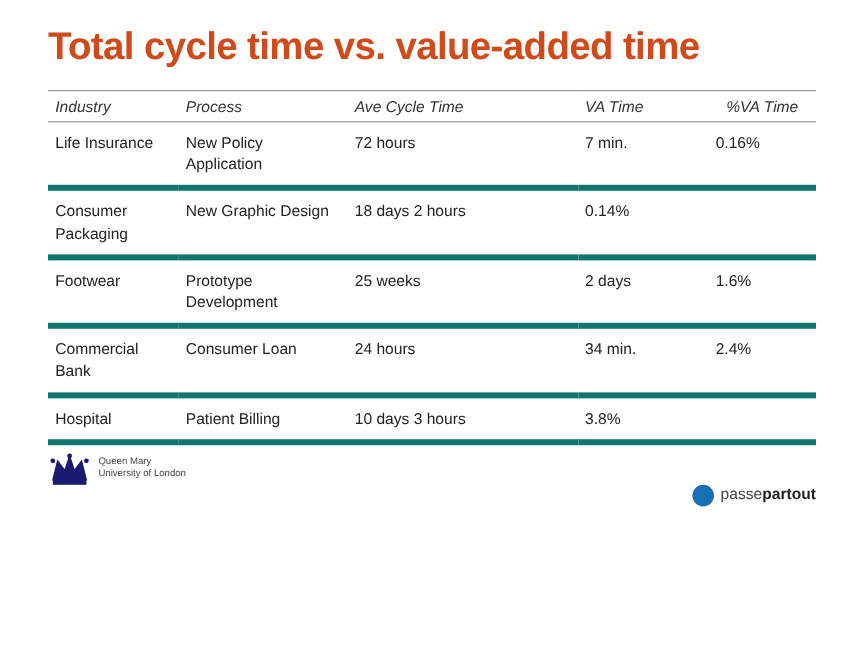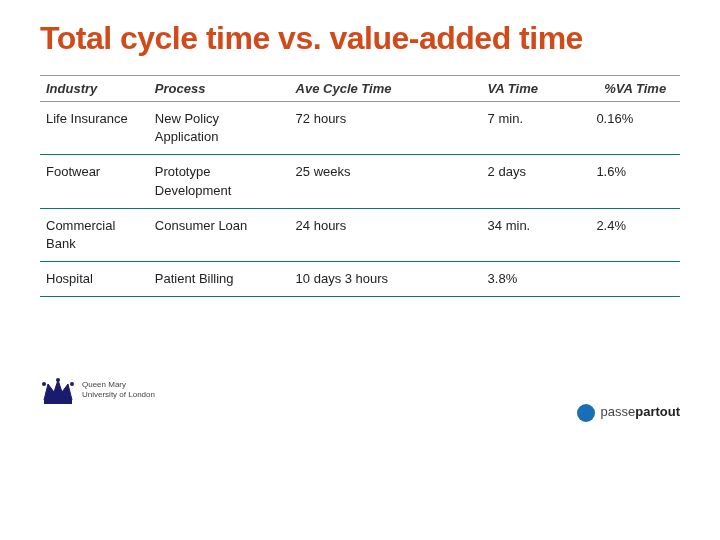--- a/index.html
+++ b/index.html
@@ -31,27 +31,27 @@
       border-collapse: collapse;
       font-size: 13px;
     }
     thead tr {
       border-top: 1.5px solid #999;
       border-bottom: 1.5px solid #999;
     }
     thead th {
       text-align: left;
       padding: 5px 6px;
-      font-weight: bold;
+      font-weight: normal;
       font-style: italic;
       color: #333;
       font-size: 13px;
     }
     tbody tr {
-      border-bottom: 1px solid #0f766e;
+      border-bottom: 5px solid #0f766e;
     }
     tbody td {
       padding: 8px 6px;
       vertical-align: top;
       color: #222;
       font-size: 13px;
       line-height: 1.4;
     }
     .col-industry { width: 17%; }
     .col-process { width: 22%; }
@@ -131,20 +131,27 @@
       </thead>
       <tbody id="table-body">
       <tr>
             <td>Life Insurance</td>
             <td>New Policy Application</td>
             <td>72 hours</td>
             <td>7 min.</td>
             <td>0.16%</td>
           </tr>
           <tr>
+            <td>Consumer Packaging</td>
+            <td>New Graphic Design</td>
+            <td>18 days   2 hours</td>
+            <td>0.14%</td>
+            <td></td>
+          </tr>
+          <tr>
             <td>Footwear</td>
             <td>Prototype Development</td>
             <td>25 weeks</td>
             <td>2 days</td>
             <td>1.6%</td>
           </tr>
           <tr>
             <td>Commercial Bank</td>
             <td>Consumer Loan</td>
             <td>24 hours</td>

